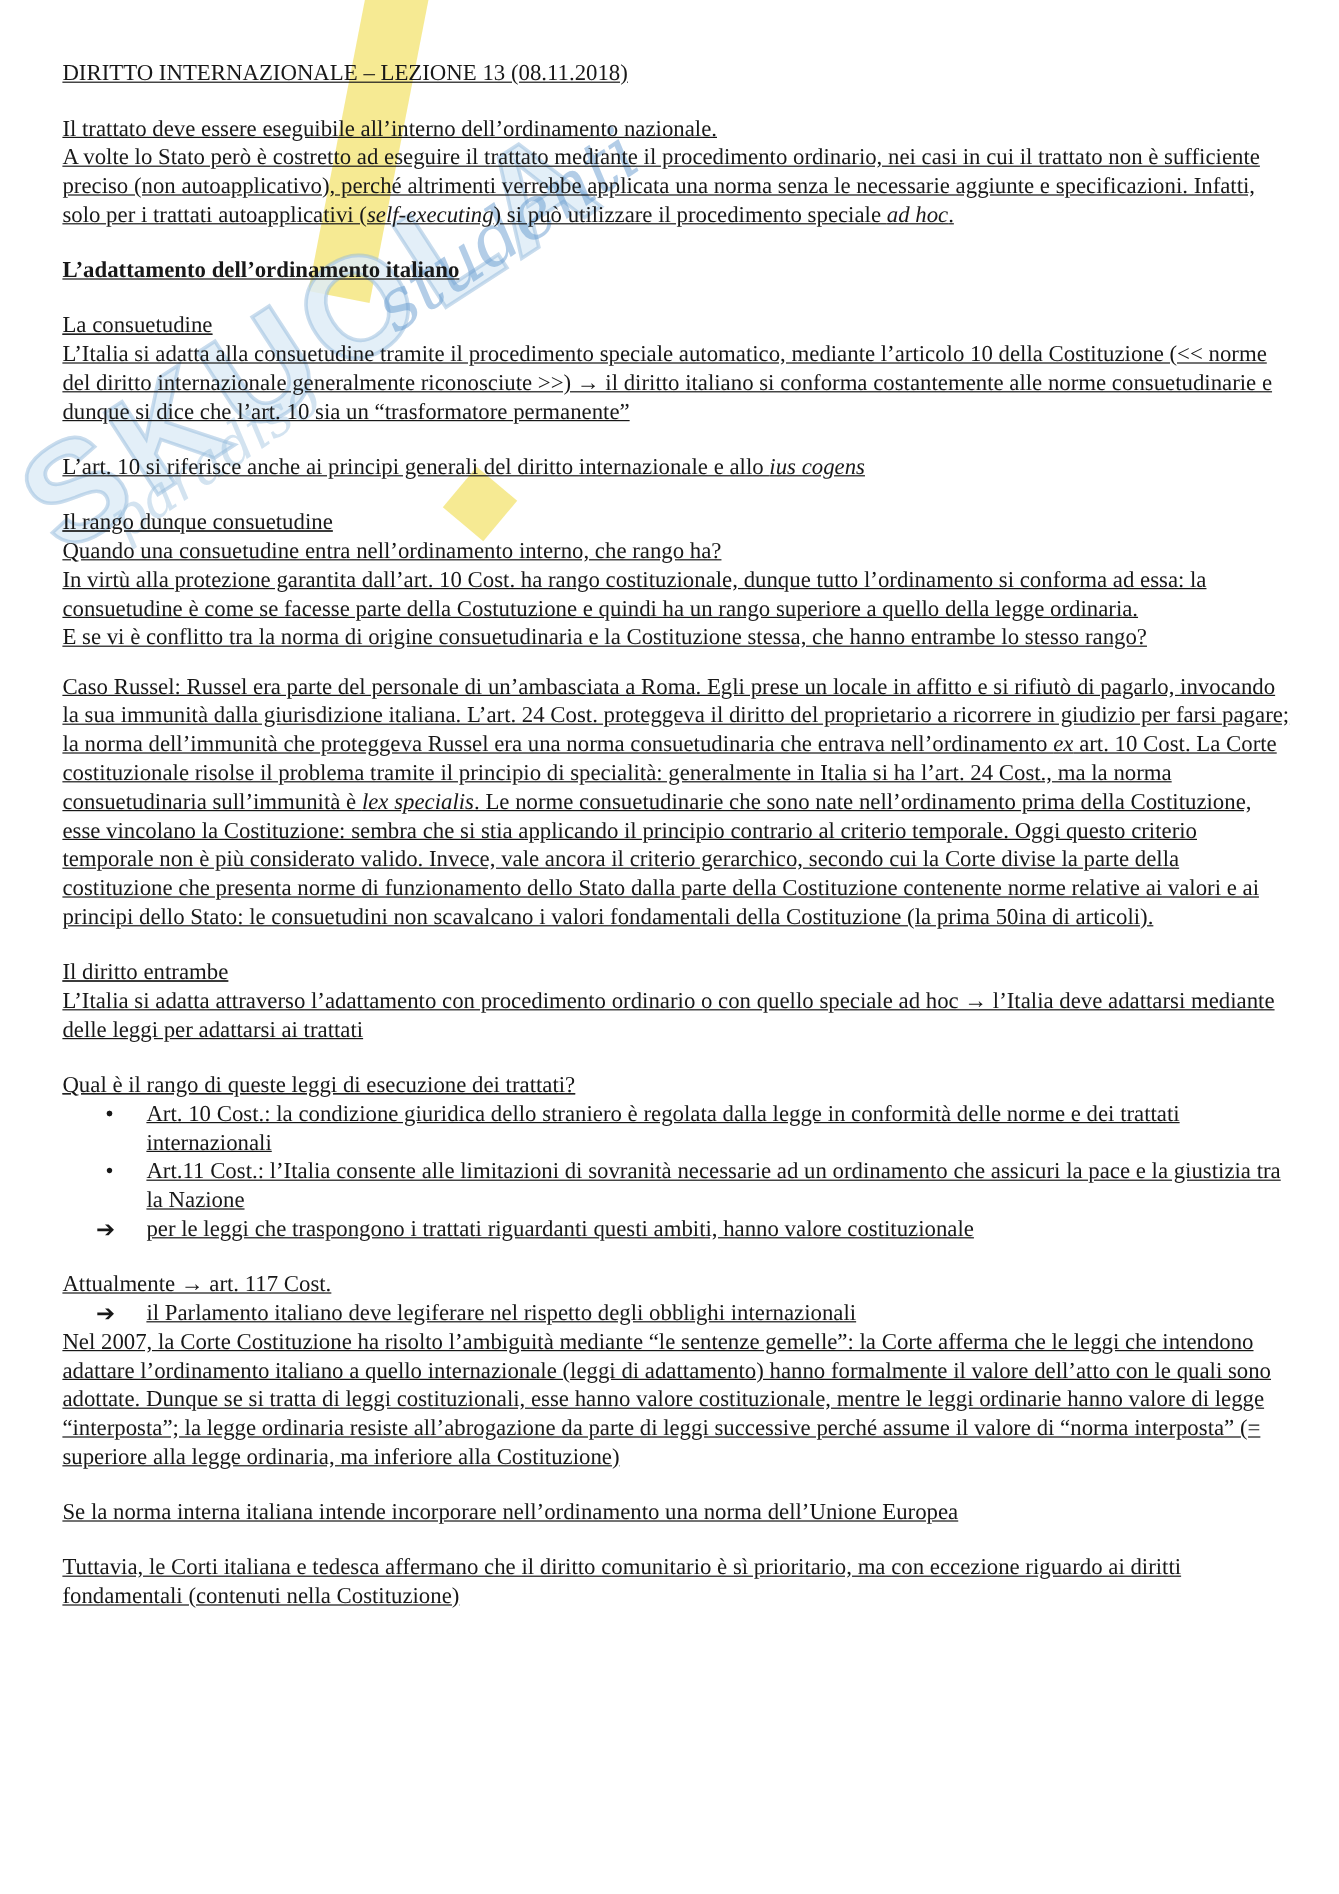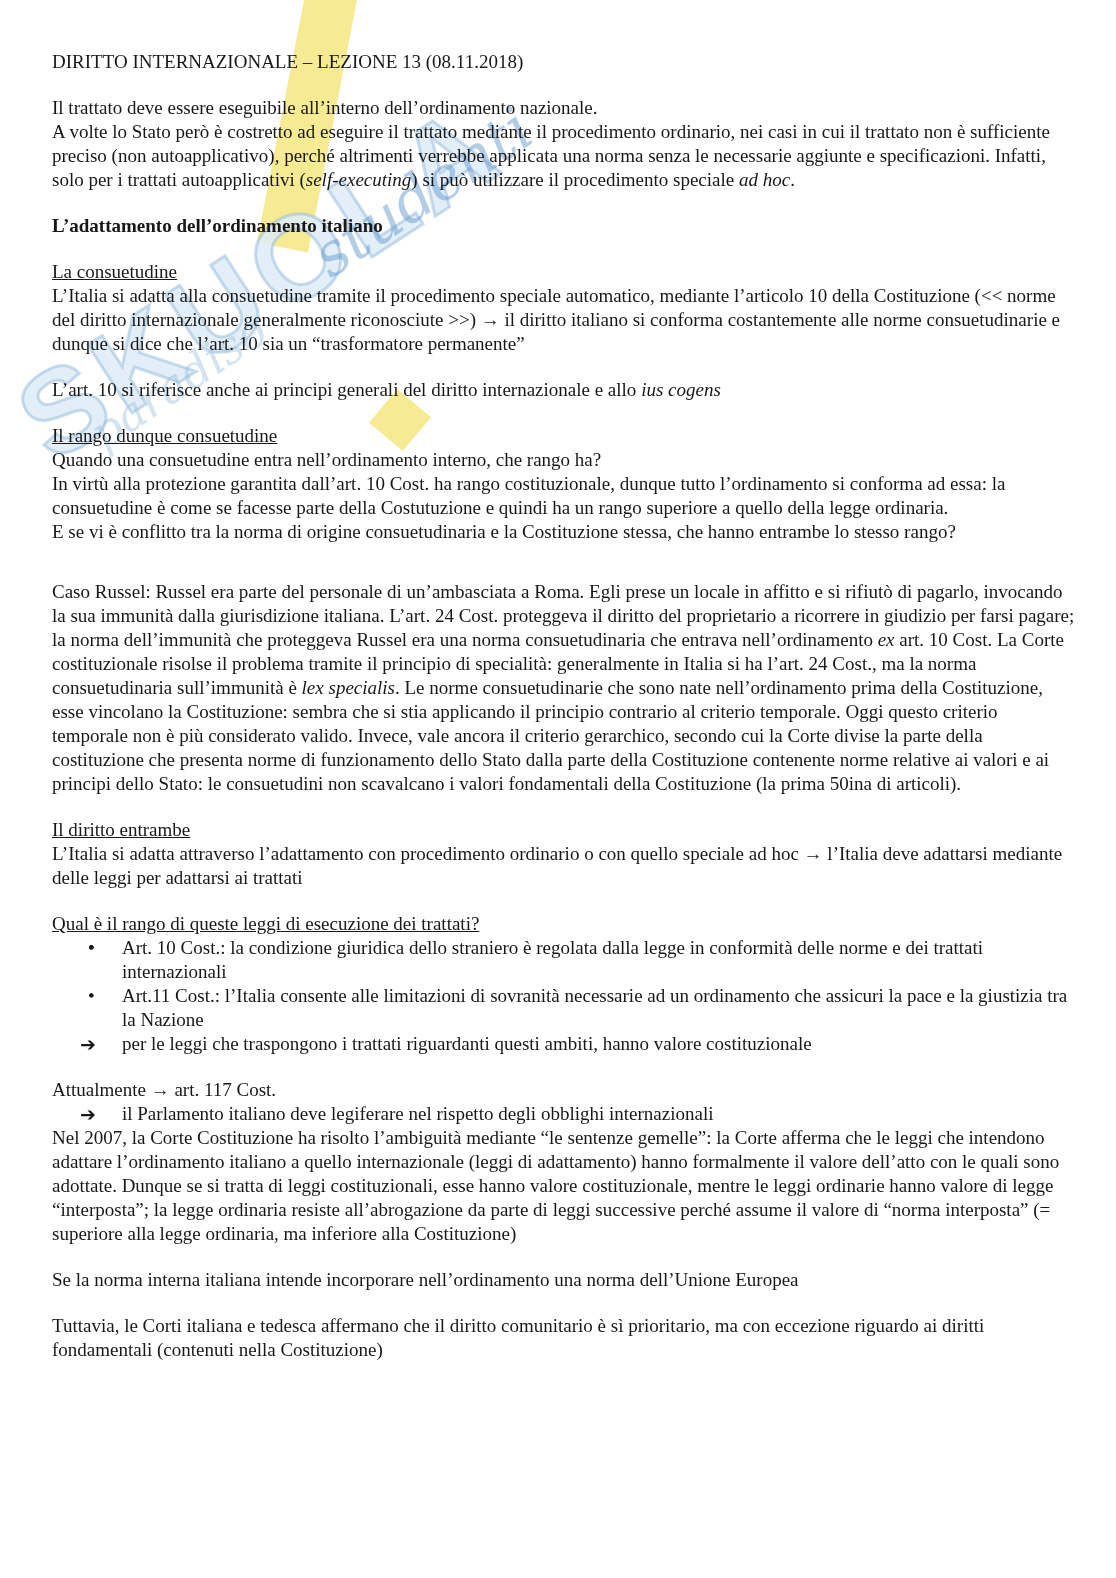--- a/index.html
+++ b/index.html
@@ -45,23 +45,23 @@
   .wm-script2{
     position:absolute;left:88px;top:428px;
     transform:rotate(-34deg);transform-origin:0 0;
     font-style:italic;font-size:46px;
     color:rgba(150,188,220,0.42);
     font-family:"DejaVu Serif","Liberation Serif",serif;
     white-space:nowrap;
   }
   
   .content{position:relative;z-index:1;padding:50px 40px 0 52px;}
-  .para{margin:0;white-space:pre-line;}
+  .para{margin:0;white-space:pre-line;text-decoration:underline;}
   .gap{margin-top:22px;}
-  .gap-lg{margin-top:36px;}
+  .gap-lg{margin-top:17px;}
   .h-bold{font-weight:bold;}
   .h-u{text-decoration:underline;}
   em{font-style:italic;text-align:center;}
   .bullet-row{position:relative;padding-left:70px;margin:0;}
   .bullet-row .dot{position:absolute;left:36px;top:0;}
   .arrow-row{position:relative;padding-left:70px;margin:0;}
   .arrow-row .arr{
     position:absolute;left:28px;top:0;
     font-size:19px;font-weight:bold;
     font-family:"DejaVu Sans","Liberation Sans",sans-serif;

